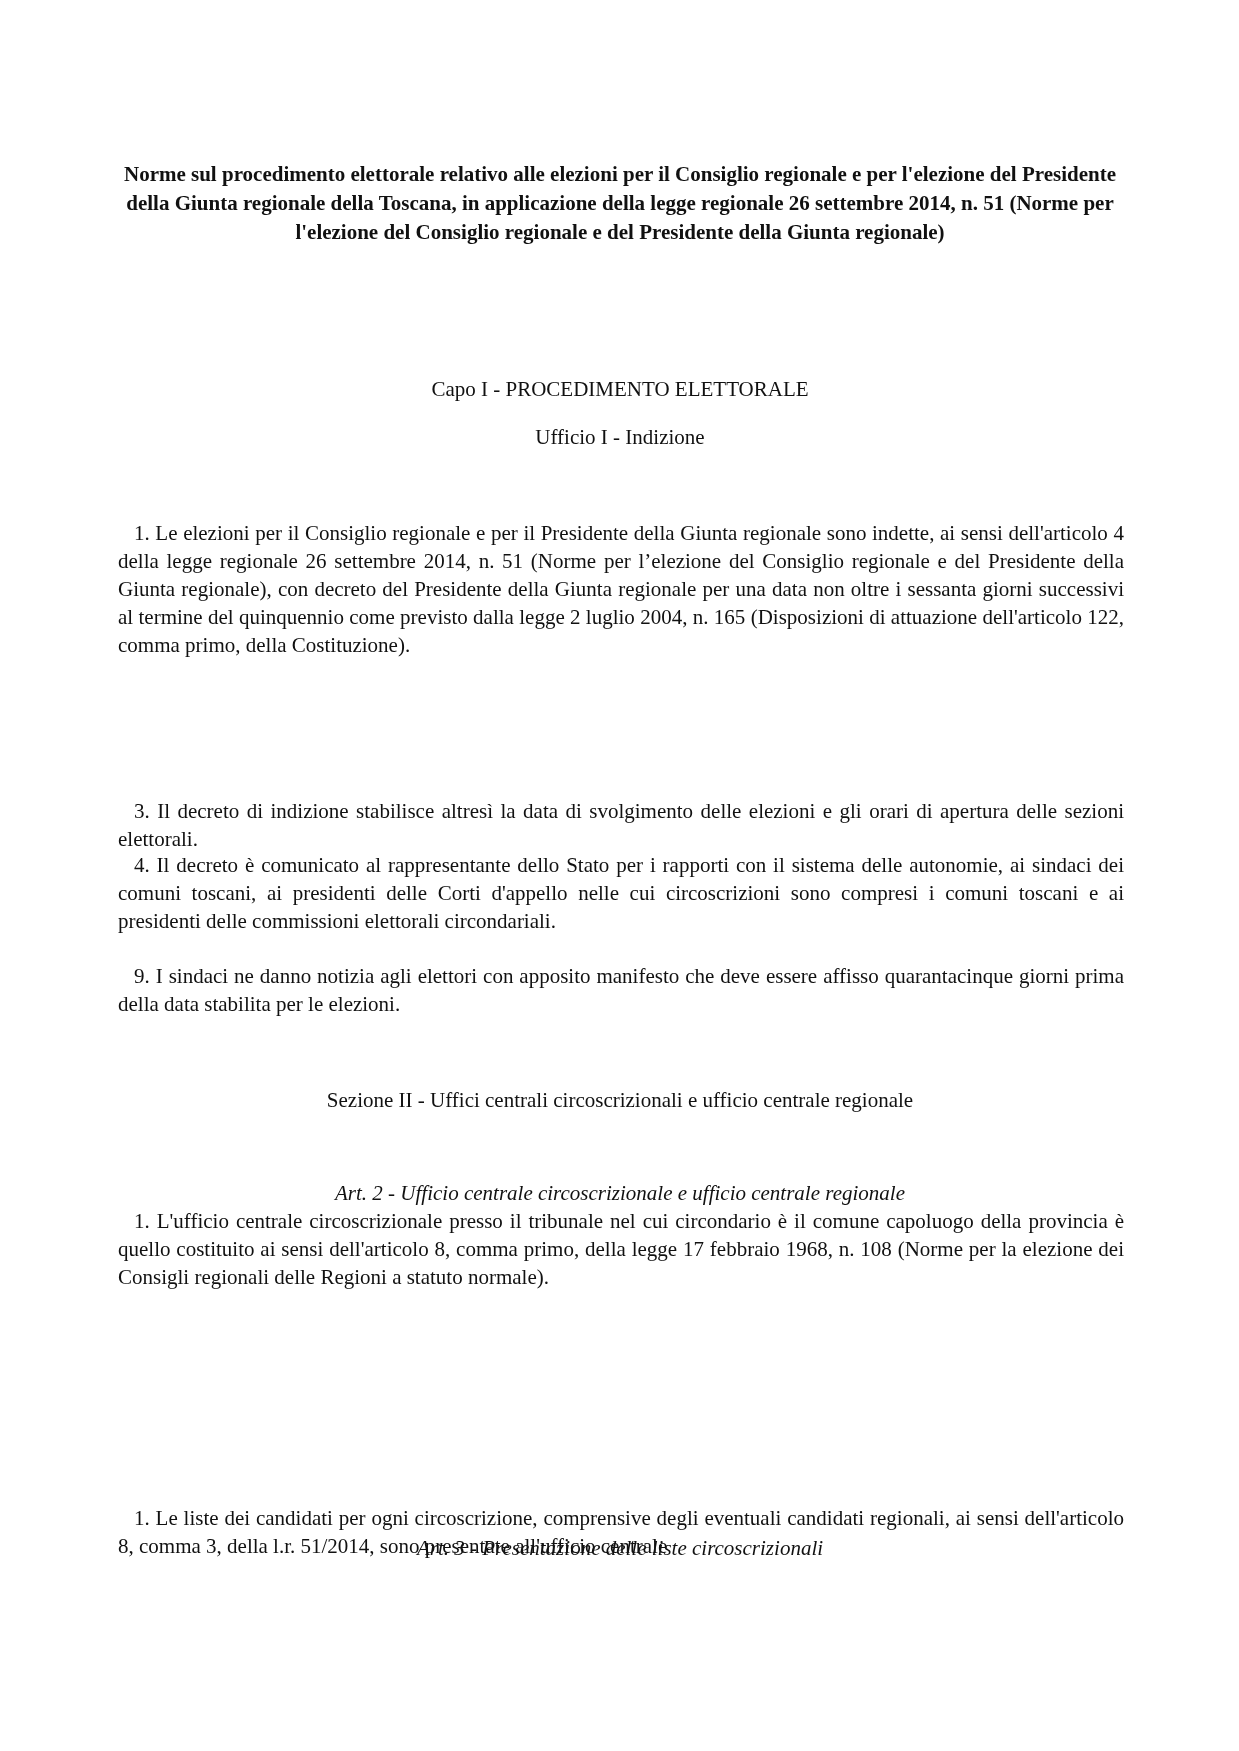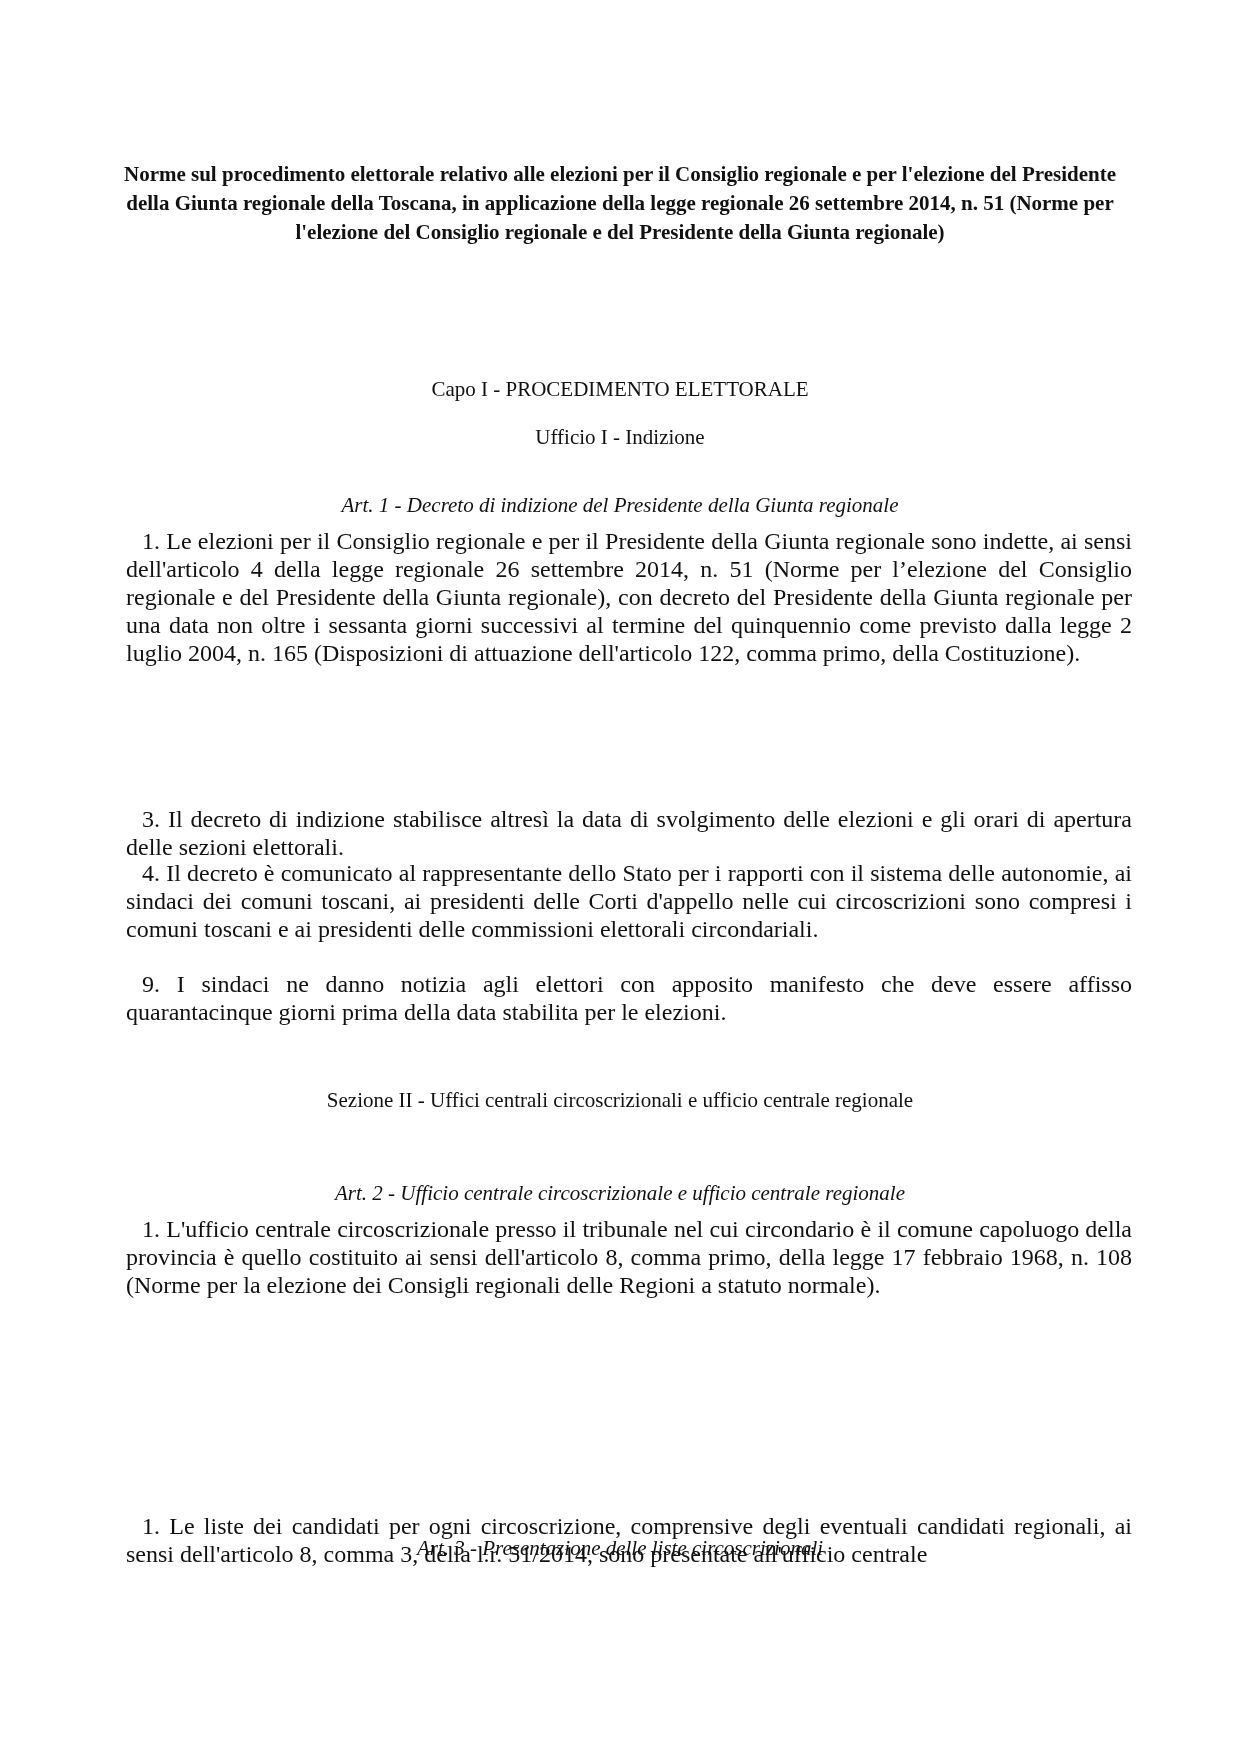--- a/index.html
+++ b/index.html
@@ -51,41 +51,40 @@
       margin: 0;
       font-weight: normal;
     }
     .article-title {
       font-style: italic;
     }
     .para {
       position: absolute;
       left: 118px;
       width: 1006px;
-      font-size: 24px;
+      font-size: 21px;
       line-height: 28px;
       text-align: justify;
       text-indent: 16px;
-      margin: 8px;
+      margin: 0;
     }
   </style>
 </head>
 <body>
 
 <div class="page">
 
   <div class="doc-header">
     <p class="doc-subtitle">Norme sul procedimento elettorale relativo alle elezioni per il Consiglio regionale e per l'elezione del Presidente della Giunta regionale della Toscana, in applicazione della legge regionale 26 settembre 2014, n. 51 (Norme per l'elezione del Consiglio regionale e del Presidente della Giunta regionale)</p>
   </div>
 
   <h2 class="centered" style="top:375px;">Capo I - PROCEDIMENTO ELETTORALE</h2>
 
   <h3 class="centered" style="top:423px;">Ufficio I - Indizione</h3>
 
-  <h4 class="centered article-title" style="top:491px;">Art. 1 - Decreto di indizione del Presidente della Giunta regionale</h4>
 
   <p class="para" style="top:519px;">1. Le elezioni per il Consiglio regionale e per il Presidente della Giunta regionale sono indette, ai sensi dell'articolo 4 della legge regionale 26 settembre 2014, n. 51 (Norme per l’elezione del Consiglio regionale e del Presidente della Giunta regionale), con decreto del Presidente della Giunta regionale per una data non oltre i sessanta giorni successivi al termine del quinquennio come previsto dalla legge 2 luglio 2004, n. 165 (Disposizioni di attuazione dell'articolo 122, comma primo, della Costituzione).</p>
   <p class="para" style="top:797px;">3. Il decreto di indizione stabilisce altresì la data di svolgimento delle elezioni e gli orari di apertura delle sezioni elettorali.</p>
   <p class="para" style="top:851px;">4. Il decreto è comunicato al rappresentante dello Stato per i rapporti con il sistema delle autonomie, ai sindaci dei comuni toscani, ai presidenti delle Corti d'appello nelle cui circoscrizioni sono compresi i comuni toscani e ai presidenti delle commissioni elettorali circondariali.</p>
   <p class="para" style="top:962px;">9. I sindaci ne danno notizia agli elettori con apposito manifesto che deve essere affisso quarantacinque giorni prima della data stabilita per le elezioni.</p>
 
   <h3 class="centered" style="top:1086px;">Sezione II - Uffici centrali circoscrizionali e ufficio centrale regionale</h3>
 
   <h4 class="centered article-title" style="top:1179px;">Art. 2 - Ufficio centrale circoscrizionale e ufficio centrale regionale</h4>
 

